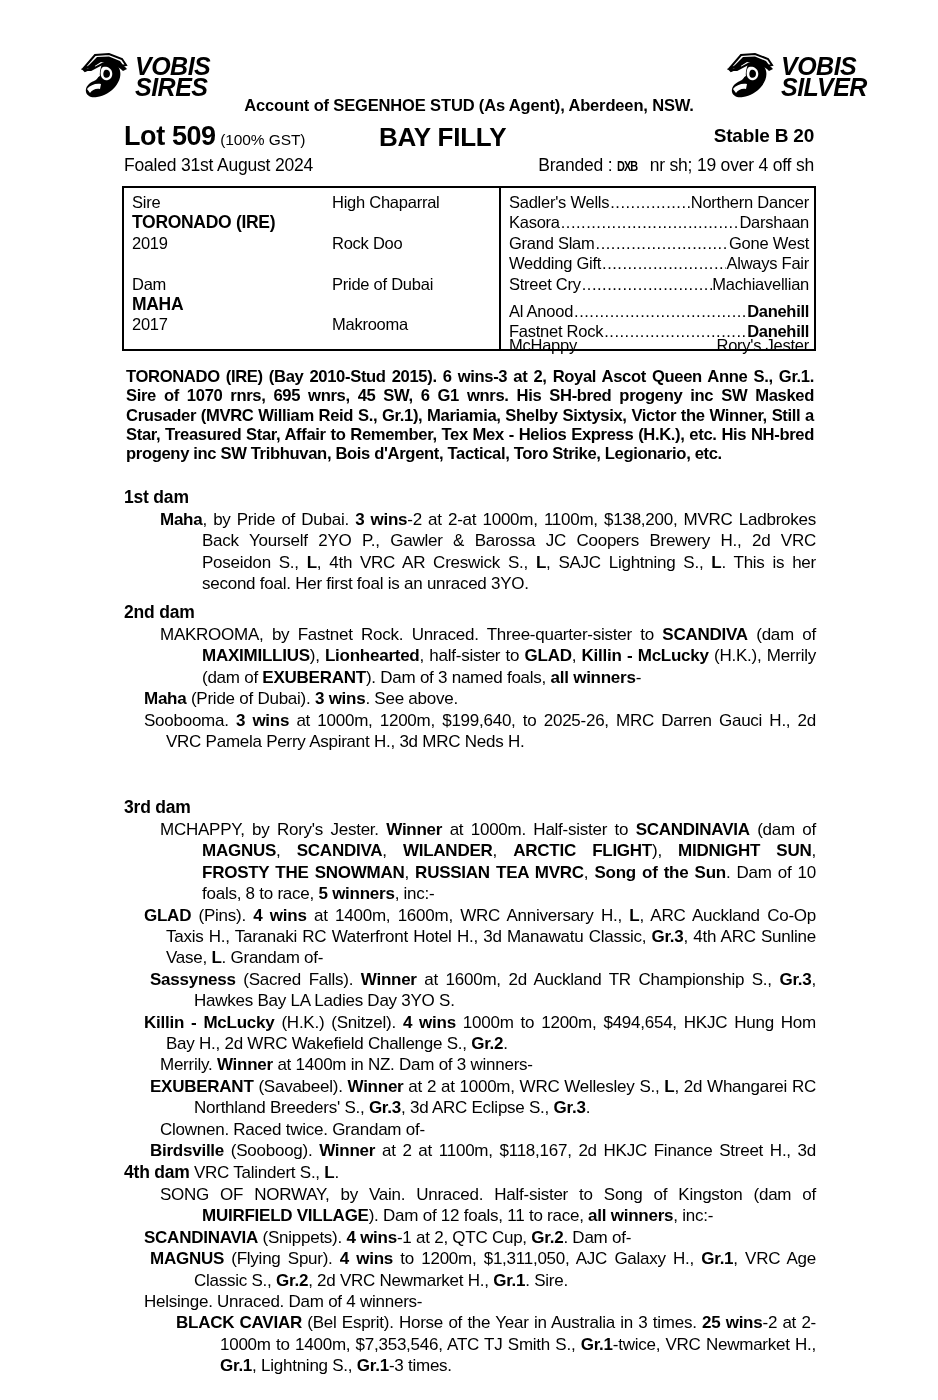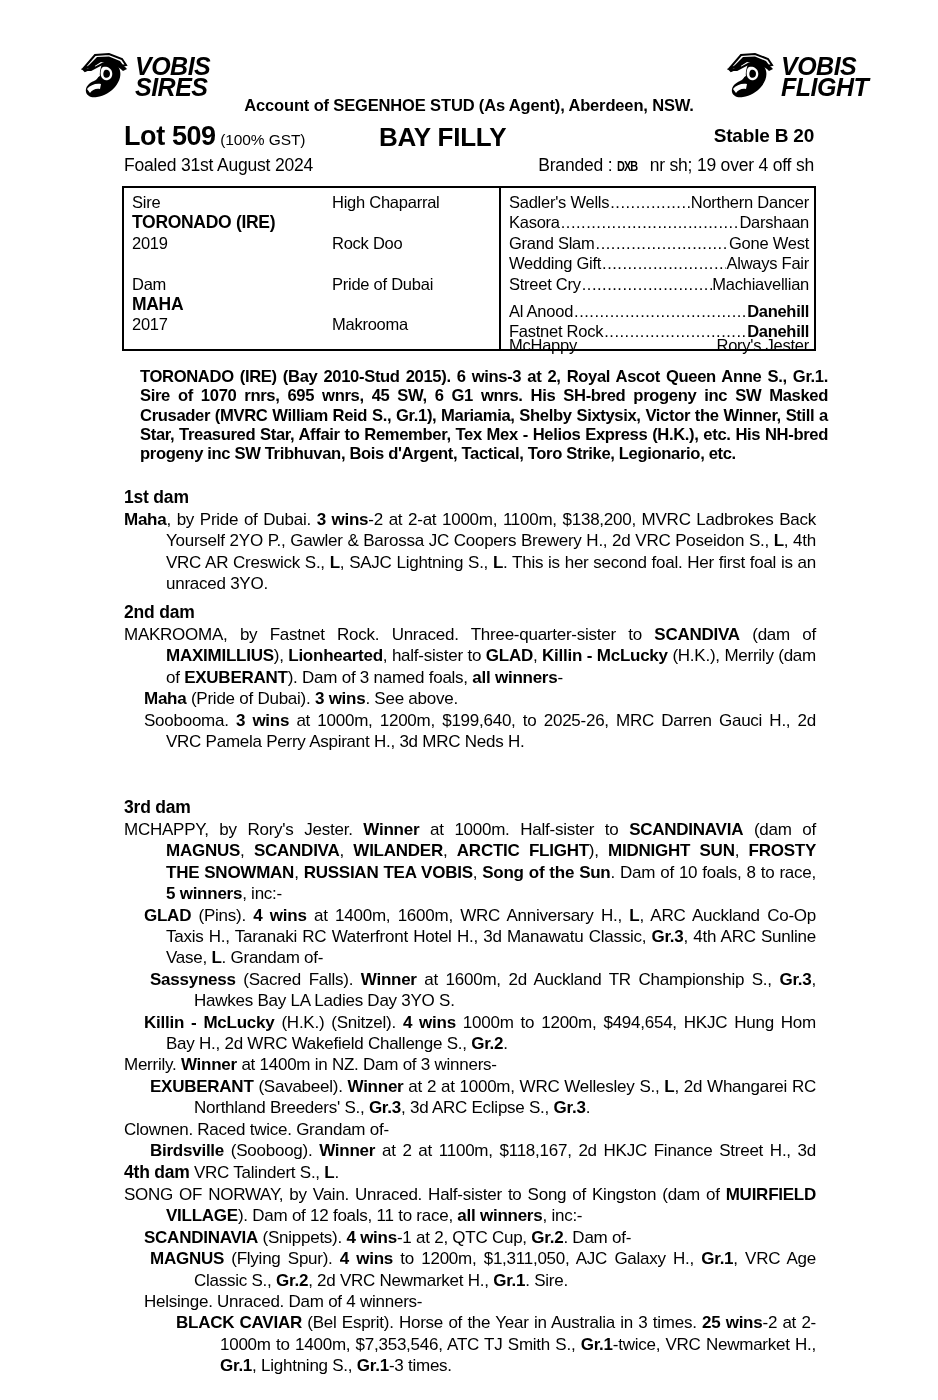--- a/index.html
+++ b/index.html
@@ -184,21 +184,21 @@
     white-space: nowrap;
     letter-spacing: 0.5px;
     padding: 0 1px;
   }
   .dotrow .right { flex: 0 0 auto; }
   .dotrow .right.bold { font-weight: bold; letter-spacing: -0.3px; margin-top: 7px; }
 
   
   .sire-blurb {
     position: absolute;
-    left: 140px;
+    left: 126px;
     top: 367px;
     width: 688px;
     font-size: 16.6px;
     font-weight: bold;
     line-height: 19.3px;
     text-align: justify;
     letter-spacing: -0.35px;
     text-align-last: left;
   }
 
@@ -219,21 +219,21 @@
     letter-spacing: -0.25px;
     text-align: justify;
     text-align-last: left;
   }
   .para {
     margin: 0;
     padding: 0;
     text-align: justify;
     text-align-last: left;
   }
-  .hang1 { padding-left: 42px;  text-indent: -42px; }
+  .hang1 { padding-left: 42px;  text-indent: -42px; margin-left: 36px; }
   .hang2 { padding-left: 42px;  text-indent: -22px; }
   .hang3 { padding-left: 70px;  text-indent: -44px; }
   .hang5 { padding-left: 96px;  text-indent: -44px; }
 
   b, .bold { font-weight: bold; }
 </style>
 </head>
 <body>
 
 <div class="page">
@@ -273,21 +273,21 @@
                    C10 70 18 62 28 58 C36 54 40 46 40 38 Z" fill="#000"></path>
           <path d="M70 24 C78 22 88 26 94 34 L86 38 C80 32 74 28 68 28 Z" fill="#000"></path>
           <path d="M46 30 C54 28 62 32 64 40 C66 48 62 54 56 56 C50 58 44 54 42 48 C40 40 42 32 46 30 Z" fill="#fff"></path>
           <path d="M50 36 C56 34 60 38 60 44 C60 50 55 53 50 51 C46 49 45 40 50 36 Z" fill="#000"></path>
           <path d="M14 74 C20 66 32 62 42 64 L40 74 C32 72 24 76 20 82 Z" fill="#fff"></path>
           <path d="M24 46 L38 40 L40 48 L26 54 Z" fill="#fff"></path>
         </g>
       </svg>
       <div class="logo-words">
         <span class="w1">VOBIS</span>
-        <span class="w2">FLIGHT</span>
+        <span class="w2">SILVER</span>
       </div>
     </div>
   </div>
 
   <div class="account-line">Account of SEGENHOE STUD (As Agent), Aberdeen, NSW.</div>
 
   <div class="lot-row">
     <div class="lot-left">
       <span class="lot-num">Lot 509</span><span>&nbsp;</span><span class="lot-gst">(100% GST)</span>
     </div>
@@ -376,21 +376,21 @@
 
   <div class="dam-heading" style="top:602px">2nd dam</div>
   <div class="dam-body" style="top:624px" id="dam2-body">
       <p class="para hang1">MAKROOMA, by Fastnet Rock. Unraced. Three-quarter-sister to <b>SCANDIVA</b> (dam of <b>MAXIMILLIUS</b>), <b>Lionhearted</b>, half-sister to <b>GLAD</b>, <b>Killin - McLucky</b> (H.K.), Merrily (dam of <b>EXUBERANT</b>). Dam of 3 named foals, <b>all winners</b>-</p>
       <p class="para hang2"><b>Maha</b> (Pride of Dubai). <b>3 wins</b>. See above.</p>
       <p class="para hang2">Soobooma. <b>3 wins</b> at 1000m, 1200m, $199,640, to 2025-26, MRC Darren Gauci H., 2d VRC Pamela Perry Aspirant H., 3d MRC Neds H.</p>
     </div>
 
   <div class="dam-heading" style="top:797px">3rd dam</div>
   <div class="dam-body" style="top:819px" id="dam3-body">
-      <p class="para hang1">MCHAPPY, by Rory's Jester. <b>Winner</b> at 1000m. Half-sister to <b>SCANDINAVIA</b> (dam of <b>MAGNUS</b>, <b>SCANDIVA</b>, <b>WILANDER</b>, <b>ARCTIC FLIGHT</b>), <b>MIDNIGHT SUN</b>, <b>FROSTY THE SNOWMAN</b>, <b>RUSSIAN TEA VOBIS</b>, <b>Song of the Sun</b>. Dam of 10 foals, 8 to race, <b>5 winners</b>, inc:-</p>
+      <p class="para hang1">MCHAPPY, by Rory's Jester. <b>Winner</b> at 1000m. Half-sister to <b>SCANDINAVIA</b> (dam of <b>MAGNUS</b>, <b>SCANDIVA</b>, <b>WILANDER</b>, <b>ARCTIC FLIGHT</b>), <b>MIDNIGHT SUN</b>, <b>FROSTY THE SNOWMAN</b>, <b>RUSSIAN TEA MVRC</b>, <b>Song of the Sun</b>. Dam of 10 foals, 8 to race, <b>5 winners</b>, inc:-</p>
       <p class="para hang2"><b>GLAD</b> (Pins). <b>4 wins</b> at 1400m, 1600m, WRC Anniversary H., <b>L</b>, ARC Auckland Co-Op Taxis H., Taranaki RC Waterfront Hotel H., 3d Manawatu Classic, <b>Gr.3</b>, 4th ARC Sunline Vase, <b>L</b>. Grandam of-</p>
       <p class="para hang3"><b>Sassyness</b> (Sacred Falls). <b>Winner</b> at 1600m, 2d Auckland TR Championship S., <b>Gr.3</b>, Hawkes Bay LA Ladies Day 3YO S.</p>
       <p class="para hang2"><b>Killin - McLucky</b> (H.K.) (Snitzel). <b>4 wins</b> 1000m to 1200m, $494,654, HKJC Hung Hom Bay H., 2d WRC Wakefield Challenge S., <b>Gr.2</b>.</p>
       <p class="para hang1">Merrily. <b>Winner</b> at 1400m in NZ. Dam of 3 winners-</p>
       <p class="para hang3"><b>EXUBERANT</b> (Savabeel). <b>Winner</b> at 2 at 1000m, WRC Wellesley S., <b>L</b>, 2d Whangarei RC Northland Breeders' S., <b>Gr.3</b>, 3d ARC Eclipse S., <b>Gr.3</b>.</p>
       <p class="para hang1">Clownen. Raced twice. Grandam of-</p>
       <p class="para hang3"><b>Birdsville</b> (Sooboog). <b>Winner</b> at 2 at 1100m, $118,167, 2d HKJC Finance Street H., 3d VRC Talindert S., <b>L</b>.</p>
     </div>
 
   <div class="dam-heading" style="top:1162px">4th dam</div>

